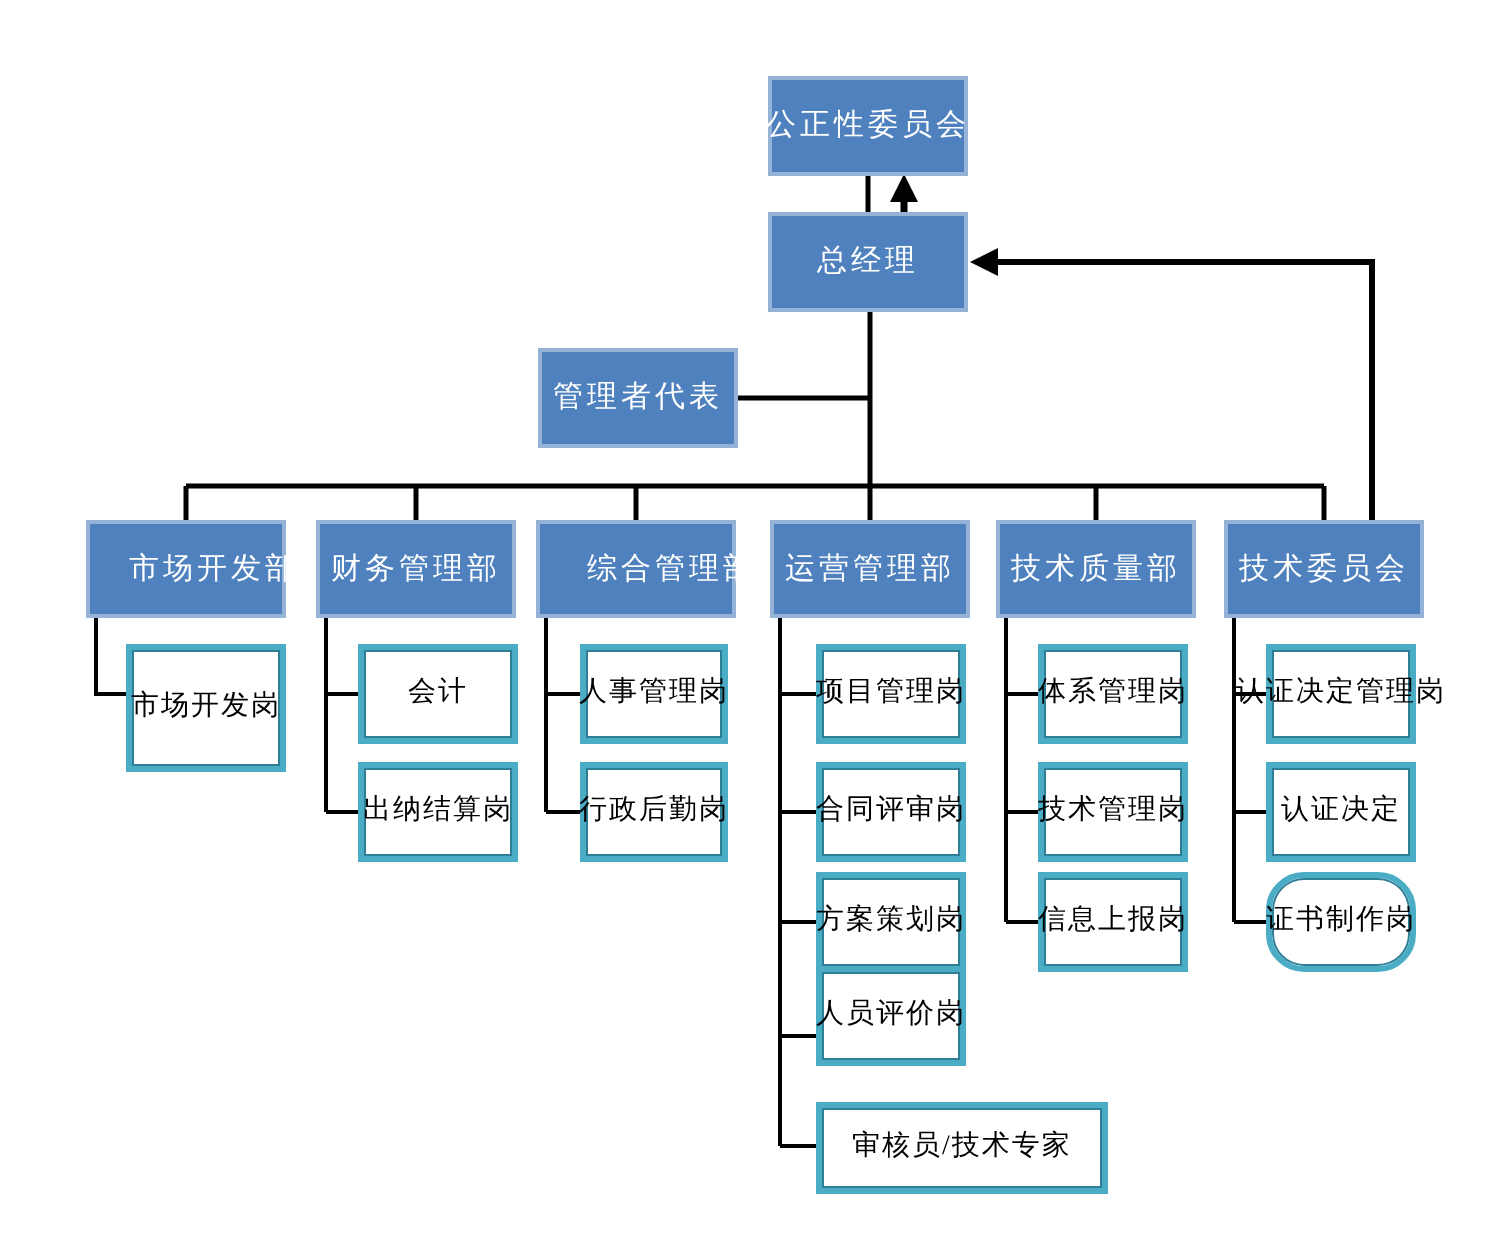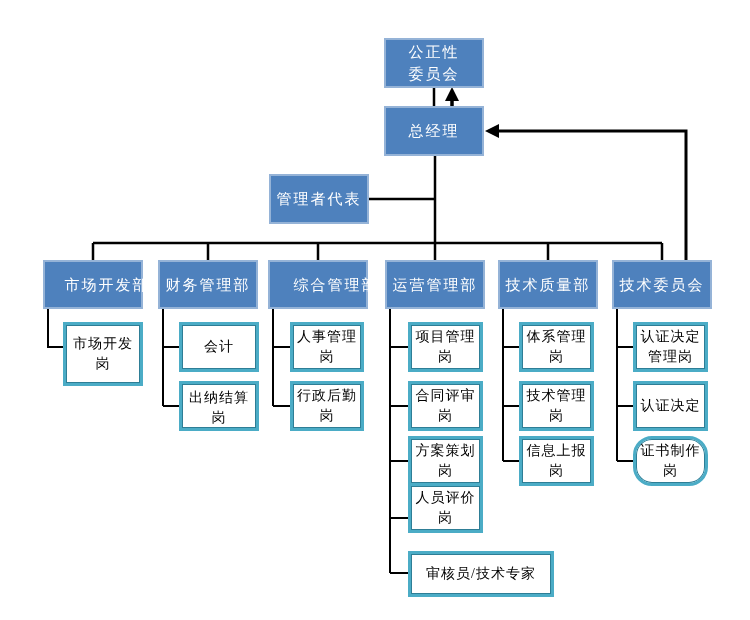--- a/index.html
+++ b/index.html
@@ -14,21 +14,21 @@
   #connector-layer {
     position: absolute;
     left: 0; top: 0;
     width: 750px; height: 620px;
     pointer-events: none;
   }
   .node {
     position: absolute;
     box-sizing: border-box;
     display: flex;
-    flex-direction: column;
+    flex-direction: row;
     align-items: center;
     justify-content: center;
     text-align: center;
   }
   .solid {
     background: #4e81bd;
     border: 2px solid #95b3d7;
     color: #ffffff;
   }
   .solid .ln {
@@ -110,21 +110,21 @@
   </div>
 
   <div class="node outlined" style="left:63px;top:322px;width:80px;height:64px;">
     <div class="ln">市场开发</div>
     <div class="ln">岗</div>
   </div>
 
   <div class="node outlined" style="left:179px;top:322px;width:80px;height:50px;">
     <div class="ln">会计</div>
   </div>
-  <div class="node outlined" style="left:179px;top:381px;width:80px;height:50px;justify-content:flex-end;">
+  <div class="node outlined" style="left:179px;top:381px;width:80px;height:50px;">
     <div class="ln">出纳结算</div>
     <div class="ln">岗</div>
   </div>
 
   <div class="node outlined" style="left:290px;top:322px;width:74px;height:50px;">
     <div class="ln">人事管理</div>
     <div class="ln">岗</div>
   </div>
   <div class="node outlined" style="left:290px;top:381px;width:74px;height:50px;">
     <div class="ln">行政后勤</div>

